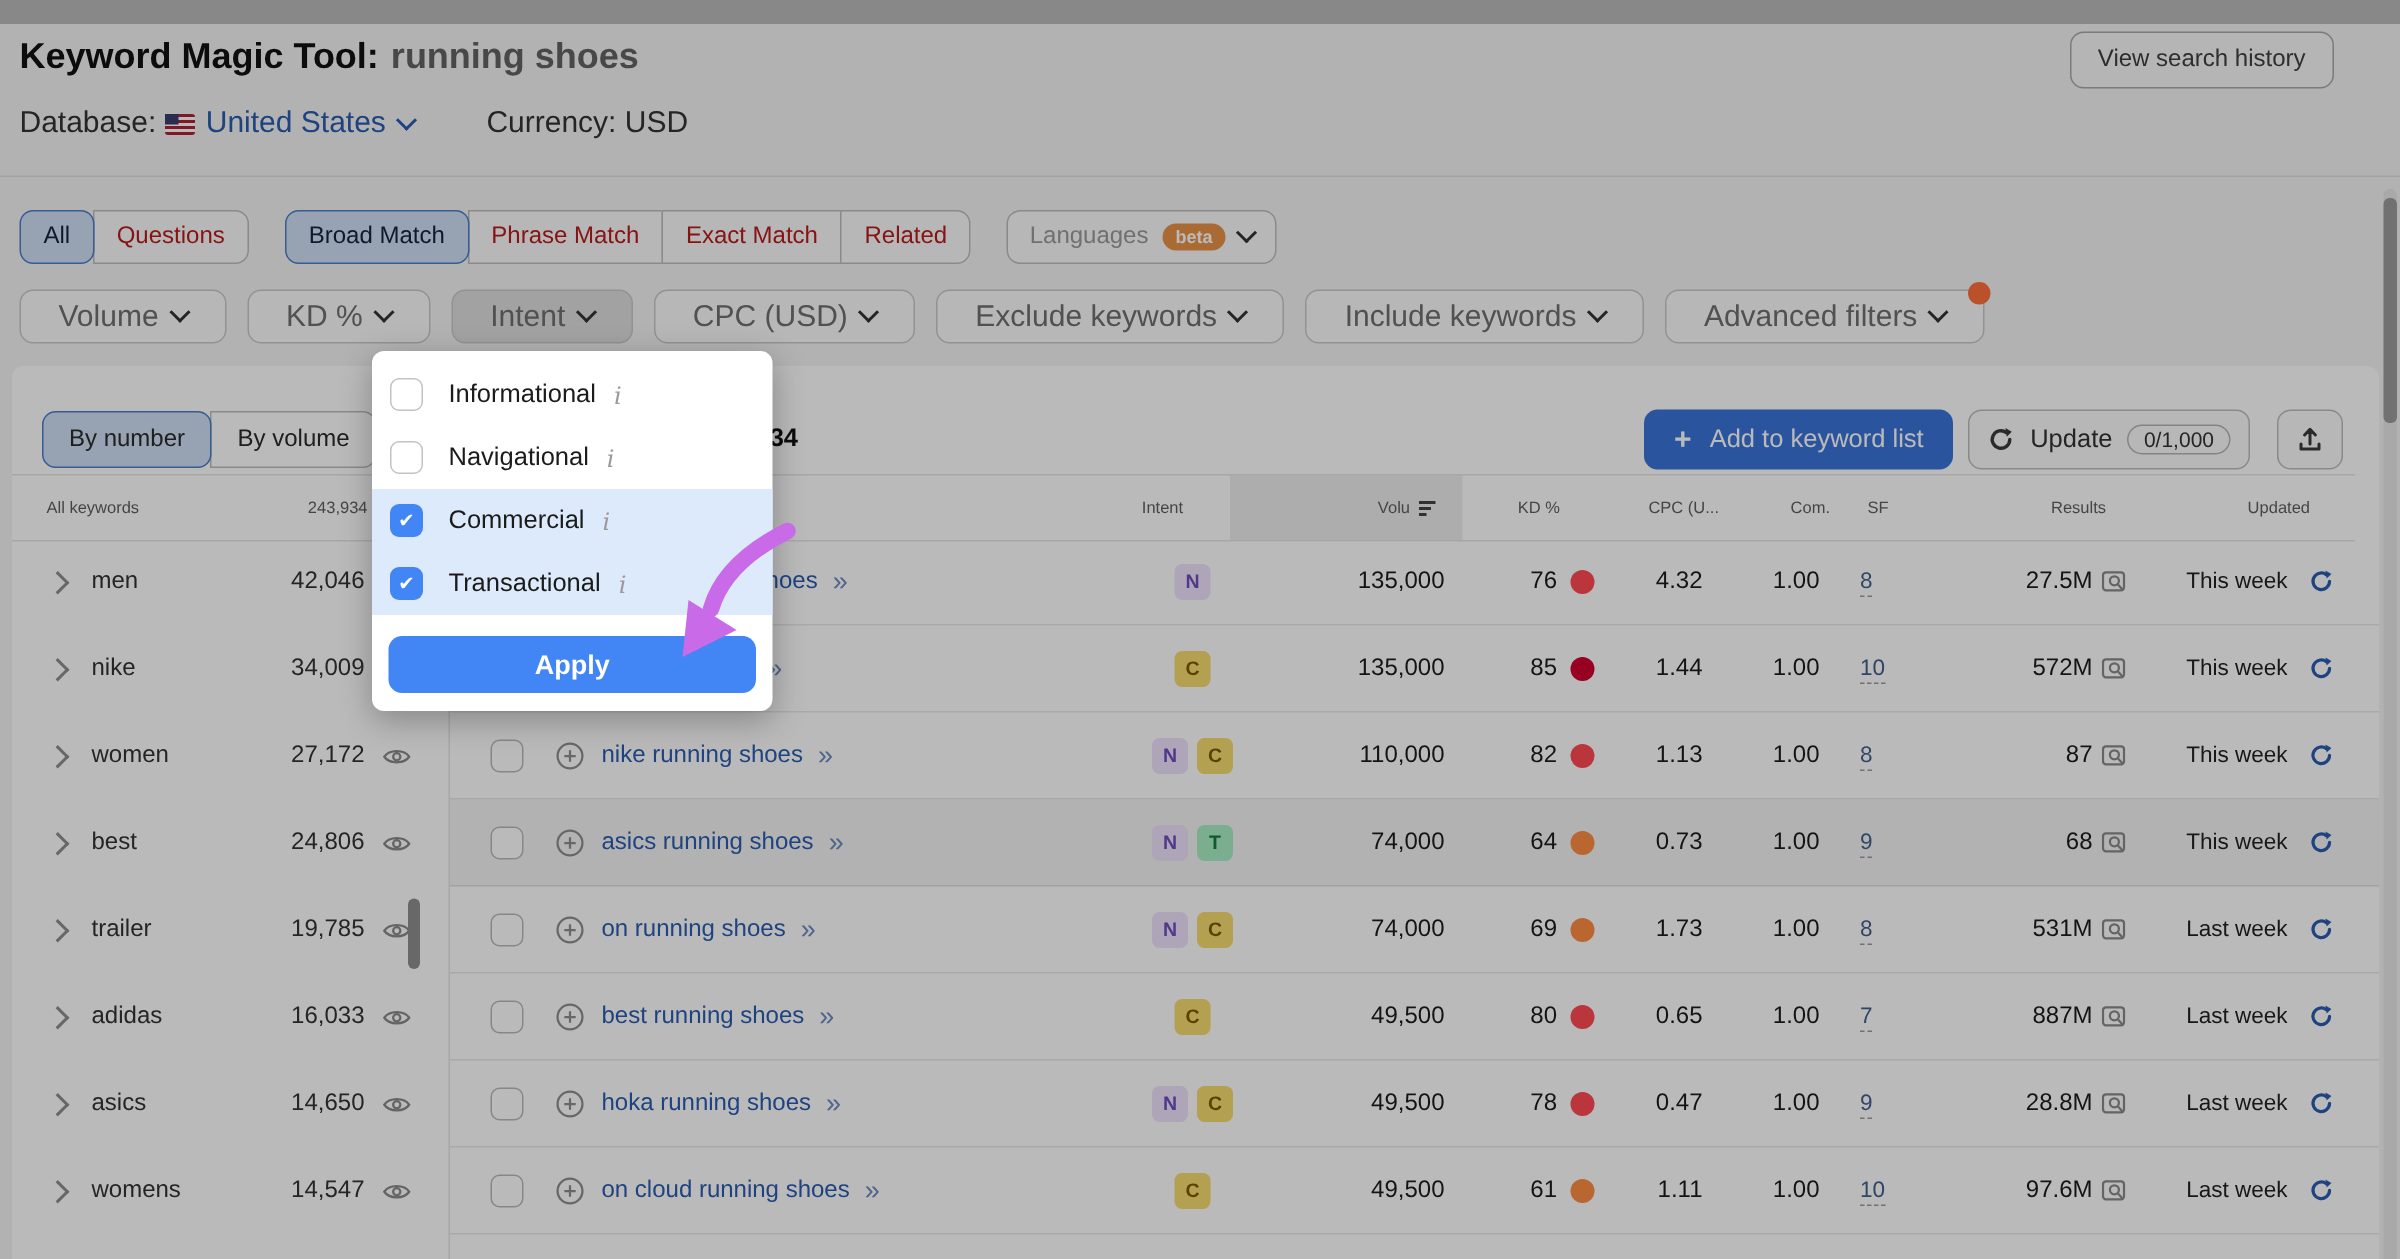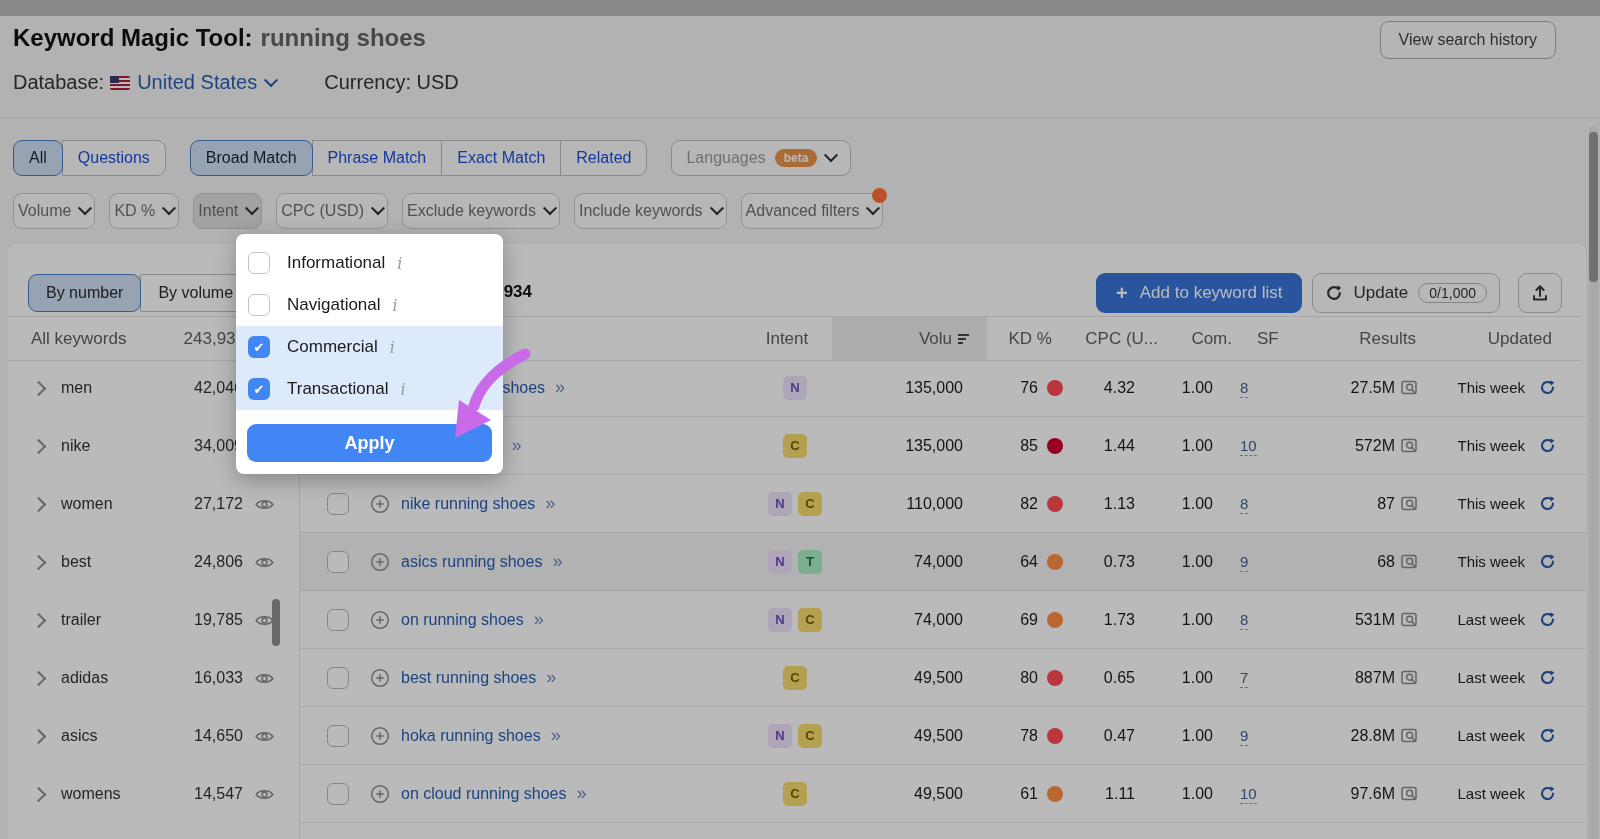--- a/index.html
+++ b/index.html
@@ -16,35 +16,35 @@
         background:repeating-linear-gradient(180deg,#B22234 0 2px,#fff 2px 4px);position:relative;}
   .flag:after{content:"";position:absolute;left:0;top:0;width:9px;height:7px;background:#3C3B6E;}
   .db-link{color:#2A5DB0;display:inline-flex;align-items:center;}
   .chev{width:8px;height:8px;border-right:2px solid currentColor;border-bottom:2px solid currentColor;
         display:inline-block;transform:rotate(45deg) translate(-2px,-2px);margin-left:9px;}
   .meta-cur{margin-left:48px;}
   .hdr-divider{position:absolute;left:0;top:101px;width:100%;height:1px;background:rgba(0,0,0,.09);}
   
   .tabs-row{position:absolute;left:13px;top:124px;display:flex;align-items:center;}
   .seg{display:flex;border-radius:9px;}
-  .seg .tab{height:34px;padding:0 15px;display:flex;align-items:center;font-size:16px;color:#1d4ed8;
+  .seg .tab{height:34px;padding:0 15px;display:flex;align-items:center;font-size:16px;color:#b91c1c;
             background:#fbfbfb;border:1px solid #bdbdbd;margin-left:-1px;position:relative;}
   .seg .tab:first-child{border-top-left-radius:9px;border-bottom-left-radius:9px;margin-left:0;}
   .seg .tab:last-child{border-top-right-radius:9px;border-bottom-right-radius:9px;}
   .seg .tab.sel{background:#cfe0f5;border-color:#4a7fc9;color:#15233f;z-index:1;border-radius:9px;}
   .tabs-gap{width:24px;}
   .btn-lang{height:34px;margin-left:24px;padding:0 14px;border:1px solid #bdbdbd;border-radius:9px;
             background:#fbfbfb;display:flex;align-items:center;font-size:16px;color:#9a9a9a;}
   .beta{background:#E89347;color:#fff;font-size:12px;font-weight:bold;border-radius:10px;
         padding:2px 9px;margin-left:9px;}
   .btn-lang .chev{color:#333;}
   
   .filters-row{position:absolute;left:13px;top:177px;display:flex;}
-  .fbtn{height:34px;margin-right:14px;padding:0 4px;border:1px solid #c9c9c9;border-radius:9px;
-        background:#fbfbfb;display:flex;align-items:center;font-size:16px;color:#6f6f6f;position:relative;}
+  .fbtn{height:34px;margin-right:14px;padding:0 25px;border:1px solid #c9c9c9;border-radius:9px;
+        background:#fbfbfb;display:flex;align-items:center;font-size:20px;color:#6f6f6f;position:relative;}
   .fbtn .chev{color:#333;}
   .fbtn.pressed{background:#dedede;}
   .fdot{position:absolute;right:-5px;top:-6px;width:15px;height:15px;border-radius:50%;}
   
   .panel{position:absolute;left:8px;top:228px;width:1578px;height:611px;background:#fff;
          border-radius:8px 8px 0 0;}
   .toolbar{position:absolute;left:0;right:0;top:28px;height:44px;}
   .vseg{position:absolute;left:20px;top:2px;display:flex;}
   .vseg .tab{height:36px;padding:0 17px;display:flex;align-items:center;font-size:16px;color:#2b2b2b;
              background:#fff;border:1px solid #bdbdbd;margin-left:-1px;}
@@ -59,22 +59,22 @@
   .btn-add{height:40px;padding:0 20px;border-radius:9px;color:#fff;font-size:17px;display:flex;
            align-items:center;border:none;}
   .btn-add .plus{font-size:20px;margin-right:12px;font-weight:bold;}
   .btn-update{height:40px;margin-left:10px;padding:0 12px;border:1px solid #bdbdbd;border-radius:9px;
               background:#fbfbfb;display:flex;align-items:center;font-size:17px;color:#333;}
   .pill{border:1.5px solid #b5b5b5;border-radius:12px;padding:1px 10px;font-size:14px;margin-left:10px;color:#333;}
   .btn-export{height:40px;width:44px;margin-left:18px;border:1px solid #bdbdbd;border-radius:9px;
               background:#fbfbfb;display:flex;align-items:center;justify-content:center;}
   svg.ic{display:block;}
   
-  .thead{position:absolute;left:0;right:4px;top:72px;height:43px;border-top:1px solid rgba(0,0,0,.10);
-         border-bottom:1px solid rgba(0,0,0,.10);display:flex;font-size:17px;color:#5f5f5f;gap:44px;}
+  .thead{position:absolute;left:0;right:16px;top:72px;height:43px;border-top:1px solid rgba(0,0,0,.10);
+         border-bottom:1px solid rgba(0,0,0,.10);display:flex;font-size:11px;color:#5f5f5f;gap:44px;}
   .shead{width:292px;display:flex;align-items:center;padding-left:23px;padding-right:55px;box-sizing:border-box;}
   .shead .cnt{margin-left:auto;}
   .hrow{flex:1;display:flex;align-items:stretch;padding-left:27px;padding-right:30px;}
   .hcell{display:flex;align-items:center;box-sizing:border-box;}
   .h-kwsp{flex:1;}
   .h-int{width:90px;justify-content:center;}
   .h-vol{width:155px;justify-content:flex-end;padding-right:18px;background:rgba(0,0,0,.07);}
   .h-kd{width:75px;justify-content:flex-end;padding-right:10px;}
   .h-cpc{width:100px;justify-content:flex-end;padding-right:4px;}
   .h-com{width:70px;justify-content:flex-end;}
@@ -117,21 +117,21 @@
   .c-upd{width:136px;display:flex;justify-content:flex-end;align-items:center;font-size:15px;color:#222;}
   .c-upd .ref{margin-left:14px;display:flex;color:#2A5DB0;}
   
   .side-thumb{position:absolute;left:264px;top:355px;width:8px;height:47px;border-radius:4px;background:#8f8f8f;}
   .hscroll{position:absolute;left:292px;right:4px;bottom:2px;height:10px;border-radius:5px;background:#7f7f7f;}
   .vscroll{position:absolute;right:2px;top:110px;width:9px;height:725px;background:rgba(0,0,0,.05);border-radius:4px;}
   .vthumb{position:absolute;left:0;top:6px;width:9px;height:150px;border-radius:4px;background:#9b9b9b;}
   
   .dim{position:absolute;inset:0;background:rgba(0,0,0,.27);z-index:20;}
   
-  .dropdown{position:absolute;left:236px;top:218px;width:267px;z-index:30;background:#fff;border-radius:8px;
+  .dropdown{position:absolute;left:248px;top:218px;width:267px;z-index:30;background:#fff;border-radius:8px;
             box-shadow:0 6px 22px rgba(0,0,0,.28);padding:8px 0 12px;}
   .opt{height:42px;display:flex;align-items:center;padding:0 12px;font-size:17px;color:#1b1b1b;}
   .opt.checked{background:#DCEAFB;}
   .opt .box{width:22px;height:22px;border-radius:6px;border:1.5px solid #c3c3c3;background:#fff;
             box-sizing:border-box;margin-right:17px;flex:0 0 auto;display:flex;align-items:center;justify-content:center;}
   .opt.checked .box{border:none;color:#fff;font-size:13px;font-weight:bold;}
   .info-i{margin-left:12px;font-family:"DejaVu Serif",serif;font-style:italic;color:#9a9a9a;font-size:16px;}
   .btn-apply{display:block;margin:14px 11px 0;height:38px;border:none;border-radius:9px;color:#fff;
              font-size:18px;font-weight:bold;width:calc(100% - 22px);}
   .arrow-svg{position:absolute;left:425px;top:332px;z-index:40;}

